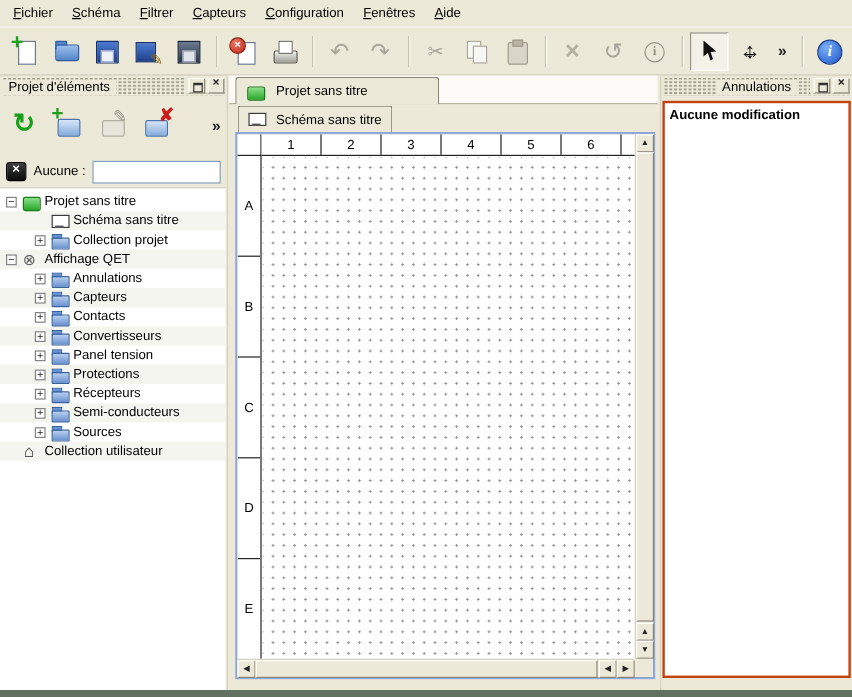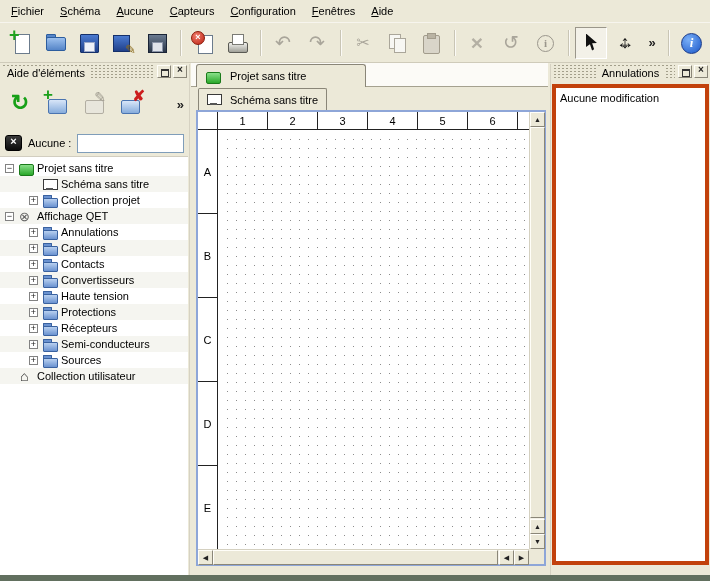--- a/index.html
+++ b/index.html
@@ -123,34 +123,34 @@
   .s-b2{bottom:0;left:0;}
   .s-l{left:0;top:0;}
   .s-r1{right:15px;top:0;}
   .s-r2{right:0;top:0;}
   .vthumb{position:absolute;left:0;top:15px;bottom:31px;width:15px;background:#ece9d8;border:1px solid;border-color:#fffef8 #8a8678 #8a8678 #fffef8;}
   .hthumb{position:absolute;top:0;left:15px;right:31px;height:15px;background:#ece9d8;border:1px solid;border-color:#fffef8 #8a8678 #8a8678 #fffef8;}
   .scorner{position:absolute;right:0;bottom:0;width:15px;height:15px;background:#ece9d8;}
 
   
   .dock-right{position:absolute;left:550px;top:64px;width:160px;bottom:6px;background:#ece9d8;border-left:1px solid #d6d2c2;}
-  .undo-list{position:absolute;left:1px;right:1px;top:20px;bottom:10px;background:#fff;border:4px solid #c2410c;padding:2px 4px;}
+  .undo-list{position:absolute;left:1px;right:1px;top:20px;bottom:10px;background:#fff;border:2px solid #c2410c;padding:2px 4px;font-weight:bold;}
   .undo-item{height:16px;display:flex;align-items:center;white-space:nowrap;cursor:default;}
 
   .bottom-strip{position:absolute;left:0;right:0;bottom:0;height:6px;background:#62705f;}
 </style>
 </head>
 <body>
 
 <div class="app">
 
   <div class="menubar">
     <span class="menu-item">Fichier</span>
     <span class="menu-item">Schéma</span>
-    <span class="menu-item">Aucune</span>
+    <span class="menu-item">Filtrer</span>
     <span class="menu-item">Capteurs</span>
     <span class="menu-item">Configuration</span>
     <span class="menu-item">Fenêtres</span>
     <span class="menu-item">Aide</span>
   </div>
 
   <div class="toolbar">
     <div class="tbtn">
         <span class="ic i-new"></span>
       </div>
@@ -211,21 +211,21 @@
         <span class="chev">»</span>
       </div>
     <span class="tsep"></span>
     <div class="tbtn">
         <span class="ic i-about"></span>
       </div>
   </div>
 
   <div class="dock-left">
     <div class="dock-title">
-      <span class="dlabel">Aide d'éléments</span>
+      <span class="dlabel">Projet d'éléments</span>
       <span class="dock-btns">
         <span class="dbtn dbtn-float"></span>
         <span class="dbtn dbtn-close"></span>
       </span>
     </div>
     <div class="el-toolbar">
       <div class="el-btn">
           <span class="ic g i-refresh"></span>
         </div>
       <div class="el-btn">
@@ -281,21 +281,21 @@
         <span class="tlabel">Contacts</span>
       </div>
       <div class="trow lvl1 alt">
         <span class="exp">+</span>
         <span class="ticon t-folder"></span>
         <span class="tlabel">Convertisseurs</span>
       </div>
       <div class="trow lvl1">
         <span class="exp">+</span>
         <span class="ticon t-folder"></span>
-        <span class="tlabel">Haute tension</span>
+        <span class="tlabel">Panel tension</span>
       </div>
       <div class="trow lvl1 alt">
         <span class="exp">+</span>
         <span class="ticon t-folder"></span>
         <span class="tlabel">Protections</span>
       </div>
       <div class="trow lvl1">
         <span class="exp">+</span>
         <span class="ticon t-folder"></span>
         <span class="tlabel">Récepteurs</span>

